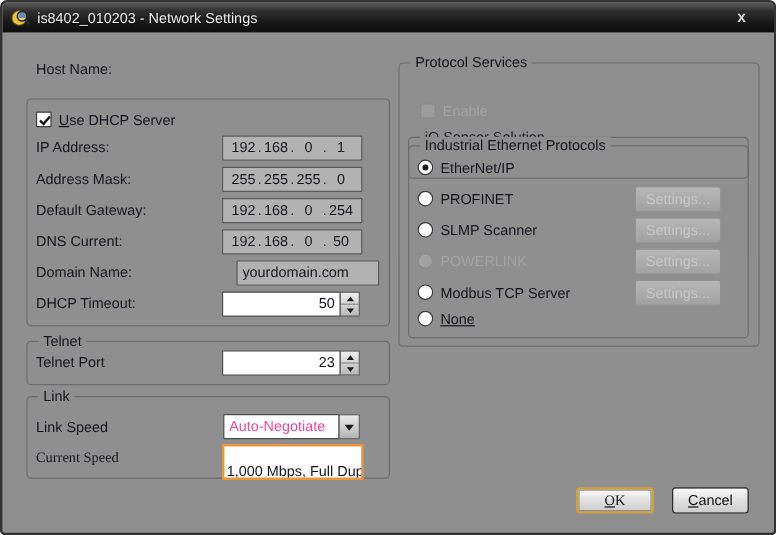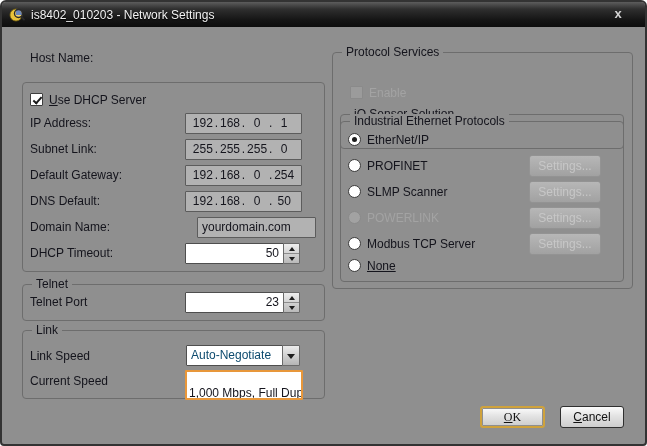--- a/index.html
+++ b/index.html
@@ -37,21 +37,21 @@
     border:1px solid #3e3e3e;border-radius:1px;}
   .checkbox.checked::after{content:'';position:absolute;left:2px;top:3px;width:7px;height:3px;
     border-left:2px solid #1b1b1b;border-bottom:2px solid #1b1b1b;transform:rotate(-48deg);}
   .checkbox.disabled{background:#9b9b9b;border-color:#8a8a8a;}
   .radio{position:absolute;width:13px;height:13px;box-sizing:border-box;border-radius:50%;
     background:#ffffff;border:1px solid #3b3b3b;}
   .radio.checked::after{content:'';position:absolute;left:3px;top:3px;width:5px;height:5px;border-radius:50%;background:#1c1c1c;}
   .radio.disabled{background:#a2a2a2;border-color:#8a8a8a;}
   .lbl.disabled{color:#a3a3a3;}
   .combo{position:absolute;box-sizing:border-box;height:21px;background:#ffffff;border:1px solid #4e4e4e;
-    font-size:12px;color:#0c4a6e;line-height:19px;padding:0 4px;border-radius:1px;}
+    font-size:12px;color:#ec4899;line-height:19px;padding:0 4px;border-radius:1px;}
   .combo-btn{position:absolute;box-sizing:border-box;height:21px;width:18px;border:1px solid #6a6a6a;
     background:linear-gradient(#ececec,#b5b5b5);border-radius:1px;}
   .combo-btn::after{content:'';position:absolute;left:50%;top:50%;transform:translate(-50%,-40%);
     border-left:4px solid transparent;border-right:4px solid transparent;border-top:5px solid #1d1d1d;}
   .btn{position:absolute;box-sizing:border-box;height:22px;border:1px solid #2f2f2f;border-radius:3px;
     background:linear-gradient(#fbfbfb,#e3e3e3 45%,#cdcdcd);font-size:12px;color:#111;
     text-align:center;line-height:20px;font-family:"Liberation Sans",sans-serif;}
   .btn.default{border:2px solid #cfa23c;line-height:18px;box-shadow:0 0 0 1px #8f8f8f inset;}
   .btn.disabled{background:linear-gradient(#b7b7b7,#a1a1a1);border:1px solid #939393;color:#c7c7c7;}
   .mn{text-decoration:underline;}
@@ -84,21 +84,21 @@
   <div class="field disabled ipfield" style="left:183px;top:111px;width:117px;">
     <span>192</span>
       <span class="sep">.</span>
       <span>168</span>
       <span class="sep">.</span>
       <span>0</span>
       <span class="sep">.</span>
       <span>1</span>
   </div>
 
-  <span class="lbl" style="left:28px;top:140px;">Subnet Link:</span>
+  <span class="lbl" style="left:28px;top:140px;">Address Mask:</span>
   <div class="field disabled ipfield" style="left:183px;top:137px;width:117px;">
     <span>255</span>
       <span class="sep">.</span>
       <span>255</span>
       <span class="sep">.</span>
       <span>255</span>
       <span class="sep">.</span>
       <span>0</span>
   </div>
 
@@ -106,21 +106,21 @@
   <div class="field disabled ipfield" style="left:183px;top:163px;width:117px;">
     <span>192</span>
       <span class="sep">.</span>
       <span>168</span>
       <span class="sep">.</span>
       <span>0</span>
       <span class="sep">.</span>
       <span>254</span>
   </div>
 
-  <span class="lbl" style="left:28px;top:192px;">DNS Default:</span>
+  <span class="lbl" style="left:28px;top:192px;">DNS Current:</span>
   <div class="field disabled ipfield" style="left:183px;top:189px;width:117px;">
     <span>192</span>
       <span class="sep">.</span>
       <span>168</span>
       <span class="sep">.</span>
       <span>0</span>
       <span class="sep">.</span>
       <span>50</span>
   </div>
 
@@ -144,21 +144,21 @@
     <div class="down"></div>
   </div>
 
   <div class="group" style="left:20px;top:328px;width:301px;height:67px;">
     <span class="legend">Link</span>
   </div>
   <span class="lbl" style="left:28px;top:347px;">Link Speed</span>
   <div class="combo" style="left:184px;top:343px;width:97px;">Auto-Negotiate</div>
   <div class="combo-btn" style="left:280px;top:343px;"></div>
 
-  <span class="lbl" style="left:28px;top:372px;">Current Speed</span>
+  <span class="lbl" style="left:28px;top:372px;font-family:Liberation Serif, serif;">Current Speed</span>
   <div class="field highlight" style="left:183px;top:368px;width:118px;height:22px;padding:13px 2px;">1,000 Mbps, Full Dup</div>
 
   <div class="group" style="left:330px;top:50px;width:299px;height:235px;">
     <span class="legend">Protocol Services</span>
   </div>
 
   <div class="group" style="left:338px;top:72px;width:282px;height:33px;margin-top:40px;">
     <span class="legend">iQ Sensor Solution</span>
   </div>
   <div class="checkbox disabled" style="left:348px;top:84px;"></div>

